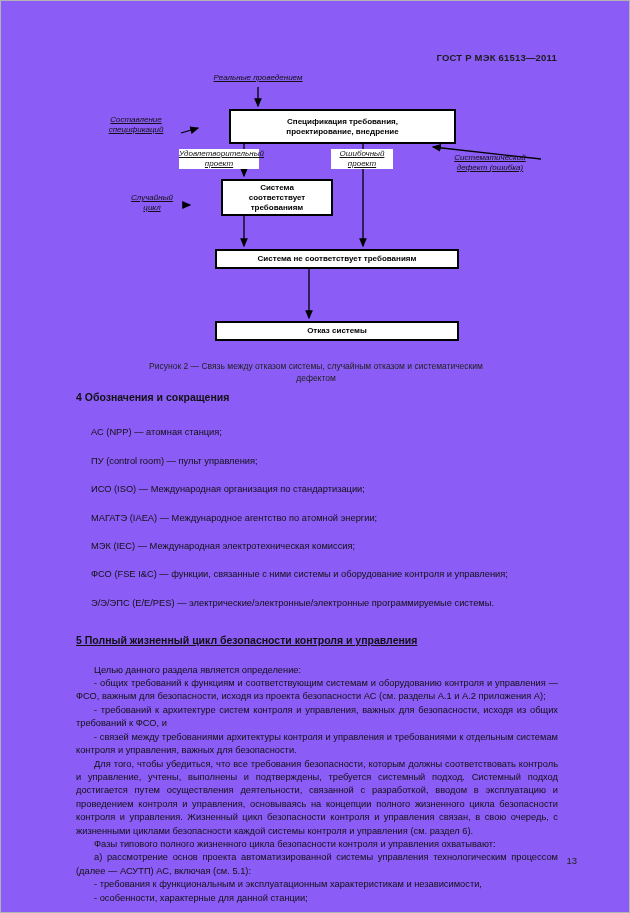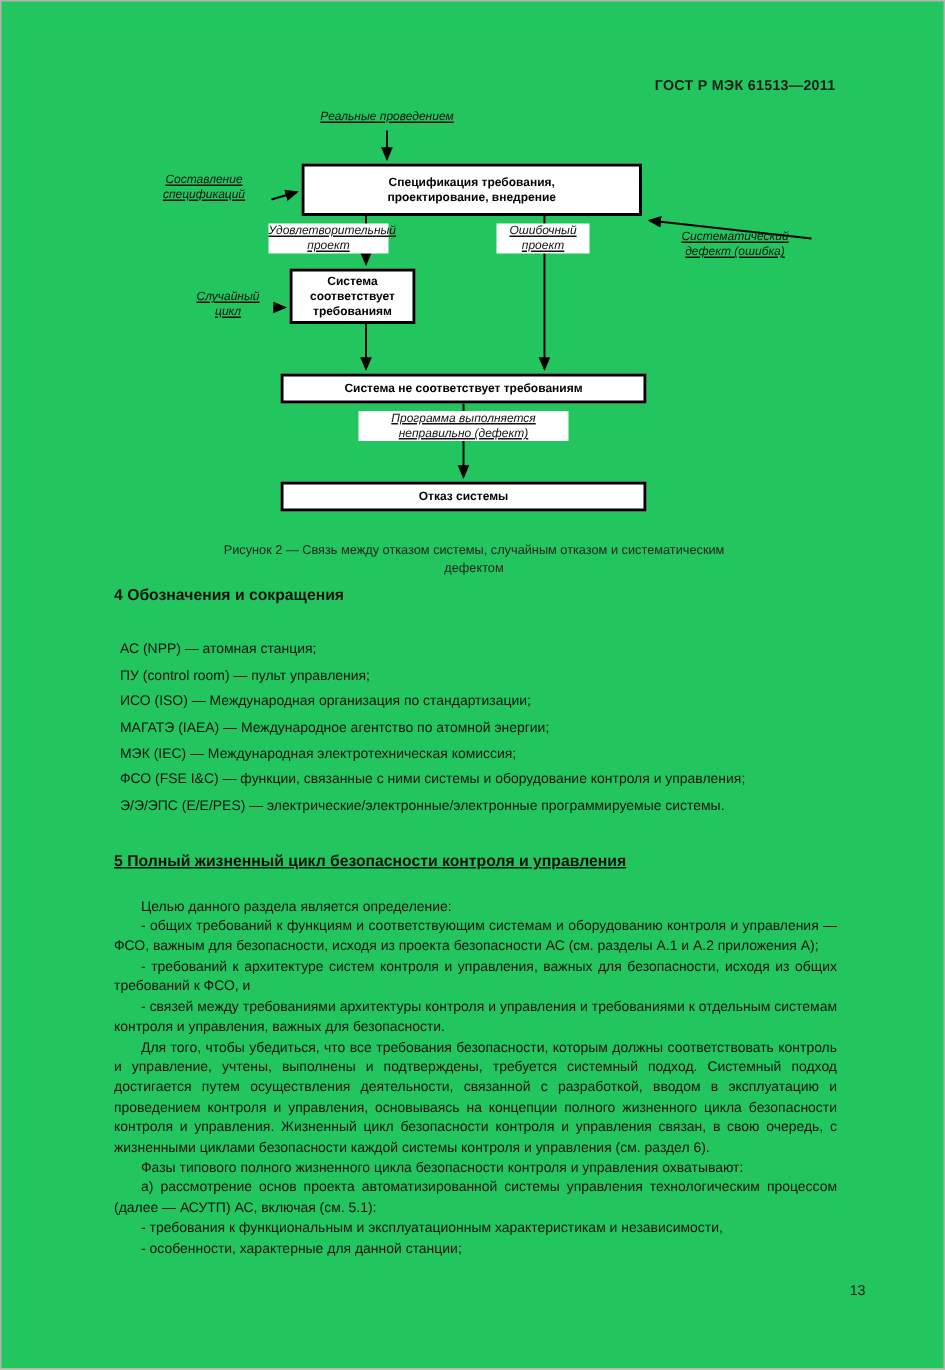--- a/index.html
+++ b/index.html
@@ -1,21 +1,21 @@
 <!DOCTYPE html>
 <html><head>
 <meta charset="utf-8">
 <style>
   * { margin:0; padding:0; box-sizing:border-box; }
   html,body { background:#ffffff; }
   .page {
     position:relative;
     width:630px; height:913px;
     margin:0 auto;
-    background:#22c55e;
+    background:#8b5cf6;
     border:1px solid #b3b3b3;
     font-family:"Liberation Sans", sans-serif;
     color:#1c1c1c;
     overflow:hidden;
   }
   .doc-header {
     position:absolute; top:51px; right:72px;
     font-size:9.5px; font-weight:bold; letter-spacing:0.2px;
   }
   
@@ -24,34 +24,34 @@
   .fig-label {
     position:absolute; z-index:2;
     font-size:8px; font-style:italic; text-decoration:underline;
     text-align:center; line-height:10px; color:#111;
   }
   .fig-label.on-line { background:#fff; }
   .fig-box {
     position:absolute; z-index:3;
     border:2px solid #000; background:#fff;
     display:flex; align-items:center; justify-content:center;
-    text-align:center; font-size:8px; font-weight:bold; line-height:10px; color:#000;
+    text-align:center; font-size:8px; font-weight:bold; line-height:10px; color:#000;margin-left:28px;
   }
   .caption {
     position:absolute; top:360px; left:137px; width:356px;
     text-align:center; font-size:8.5px; line-height:11.5px; color:#222;
   }
   
   .content {
     position:absolute; top:390px; left:75px; width:482px;
     font-size:9.3px; line-height:13.4px; color:#111;
   }
   .sec-title { font-size:10.5px; font-weight:bold; margin:0 0 22px 0; }
   .sec-title.second { margin-top:24px; margin-bottom:16px;text-decoration:underline; }
-  .abbr-list p { margin:4px; }
+  .abbr-list p { margin:15px; }
   .para { text-align:justify; text-indent:18px; margin:0; }
   .page-number {
     position:absolute; right:52px; bottom:46px;
     font-size:9.5px; color:#222;
   }
 </style>
 </head>
 <body>
 
 <div class="page">
@@ -81,27 +81,26 @@
     <div class="fig-label" style="left:10px; top:44px; width:80px;">Составление спецификаций</div>
 
     <div class="fig-label on-line" style="left:93px; top:78px; width:80px;">Удовлетворительный проект</div>
 
     <div class="fig-label on-line" style="left:245px; top:78px; width:62px;">Ошибочный проект</div>
 
     <div class="fig-label" style="left:358px; top:82px; width:92px;">Систематический дефект (ошибка)</div>
 
     <div class="fig-label" style="left:37px; top:122px; width:58px;">Случайный цикл</div>
 
-    <div class="fig-label on-line" style="left:153px; top:203px; width:140px;">Программа выполняется неправильно (дефект)</div>
 
     <div class="fig-box" style="left:115px; top:38px; width:227px; height:35px; padding:2px 28px;">
       <span>Спецификация требования, проектирование, внедрение</span>
     </div>
 
-    <div class="fig-box" style="left:107px; top:108px; width:84px; height:37px; padding:2px 21px;">
+    <div class="fig-box" style="left:107px; top:108px; width:112px; height:37px; padding:2px 21px;">
       <span>Система соответствует требованиям</span>
     </div>
 
     <div class="fig-box" style="left:101px; top:178px; width:244px; height:20px;">
       <span>Система не соответствует требованиям</span>
     </div>
 
     <div class="fig-box" style="left:101px; top:250px; width:244px; height:20px;">
       <span>Отказ системы</span>
     </div>

